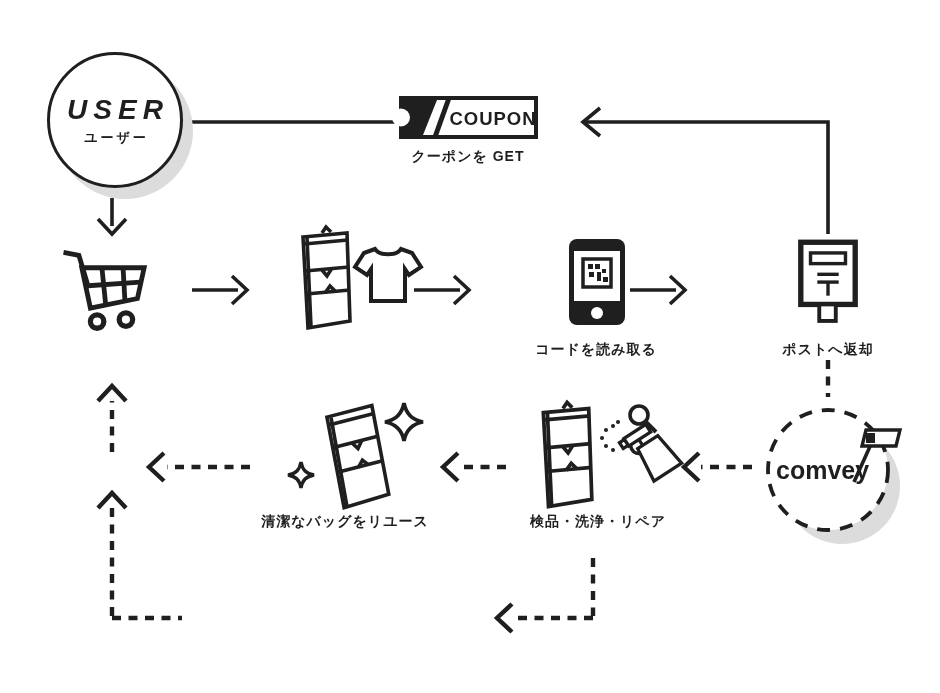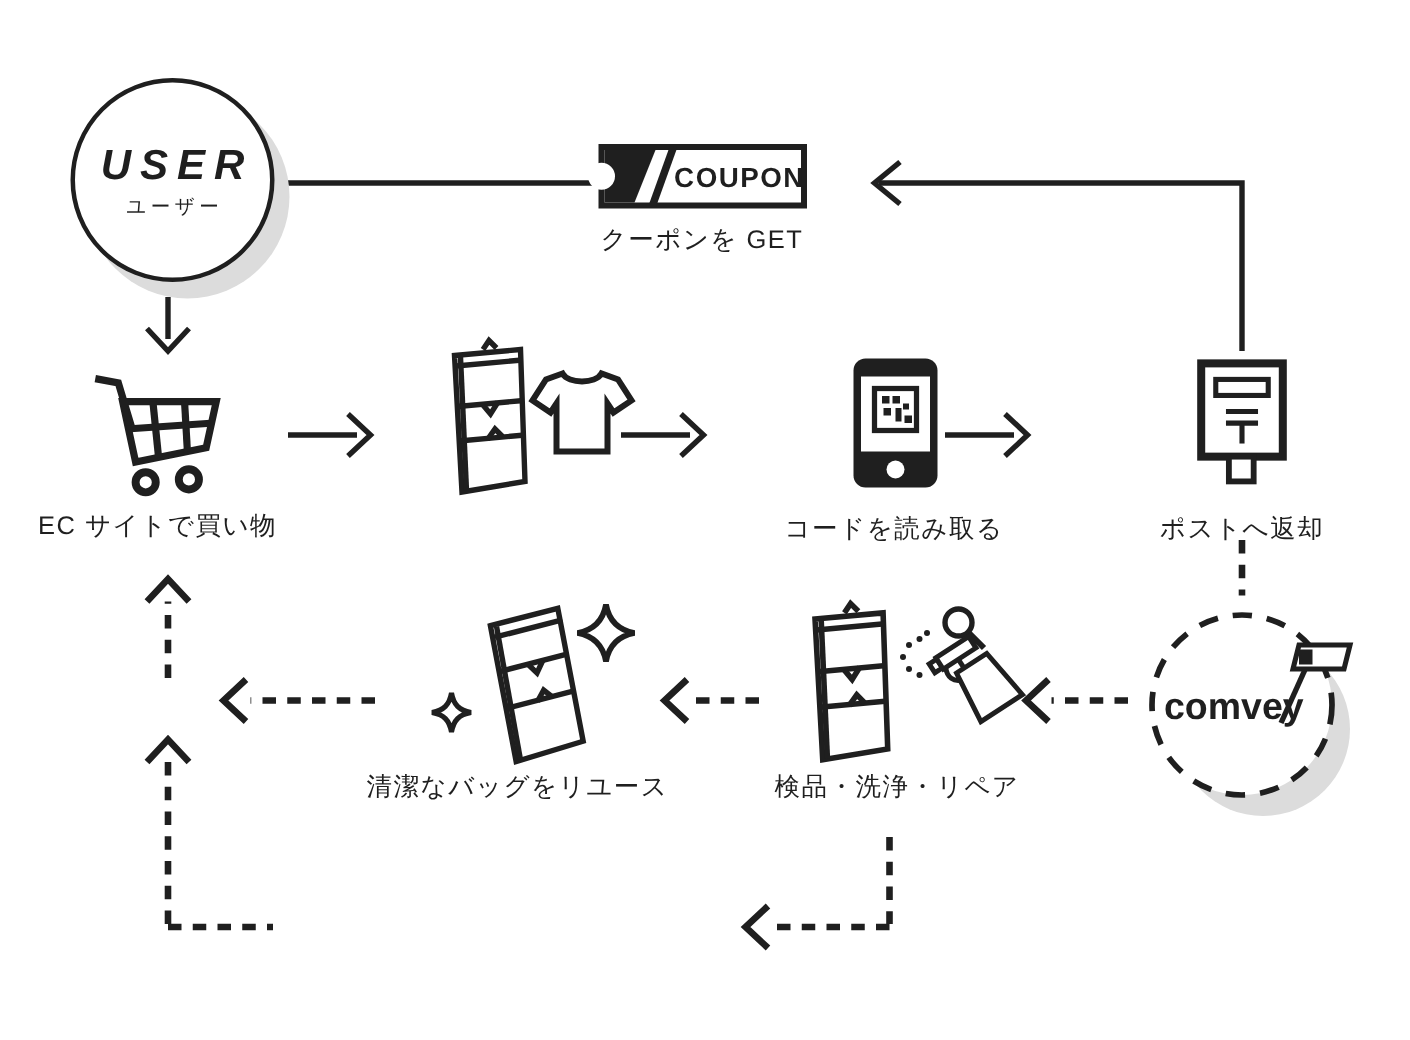--- a/index.html
+++ b/index.html
@@ -12,25 +12,25 @@
 
   
   .user-circle{
     position:absolute;left:47px;top:52px;width:130px;height:130px;
     background:#fff;border:3.5px solid #1f1f1f;border-radius:50%;
     box-shadow:10px 11px 0 0 #dcdcdc;
     display:flex;flex-direction:column;align-items:center;justify-content:center;
     z-index:2;
   }
   .user-title{font-size:28px;font-weight:800;font-style:italic;letter-spacing:6px;text-indent:6px;}
-  .user-sub{font-size:13px;font-weight:normal;letter-spacing:3px;text-indent:3px;margin-top:3px;}
+  .user-sub{font-size:13px;font-weight:bold;letter-spacing:3px;text-indent:3px;margin-top:3px;}
 
   
   .lbl{
-    position:absolute;font-size:17px;font-weight:normal;letter-spacing:1px;
+    position:absolute;font-size:14px;font-weight:bold;letter-spacing:1px;
     color:#1f1f1f;text-align:center;white-space:nowrap;z-index:3;
   }
 
   .ink-stroke{stroke:#1f1f1f;fill:none;}
 </style>
 </head>
 <body>
 
 <div class="canvas">
 
@@ -91,21 +91,20 @@
     <g class="ink-stroke" stroke-width="5">
       <path d="M12 15 L28 18 L37 48"></path>
       <path d="M31 31 H96 L89 63 L40 73 Z"></path>
       <path d="M52 31 L56 70"></path>
       <path d="M74 31 L76 66"></path>
       <path d="M34 50 L92 46"></path>
       <circle cx="47" cy="87" r="7" stroke-width="5.5"></circle>
       <circle cx="77" cy="85" r="7" stroke-width="5.5"></circle>
     </g>
   </svg>
-  <div class="lbl" style="left:15px;top:339px;width:180px;">EC サイトで買い物</div>
 
   <svg class="abs" style="left:292px;top:224px;z-index:2;" width="64" height="108" viewBox="0 0 64 108">
     <g class="ink-stroke" stroke-width="3.6">
       <path d="M30 9 L34 3 L39 8"></path>
       <path d="M11 13 L55 9 L58 97 L16 104 Z" fill="#fff"></path>
       <path d="M15 14 L19 103"></path>
       <path d="M12 20 L56 16"></path>
       <path d="M13 47 L57 43"></path>
         <path d="M30 46 L35 52 L40 44"></path>
       <path d="M14 70 L58 66"></path>

